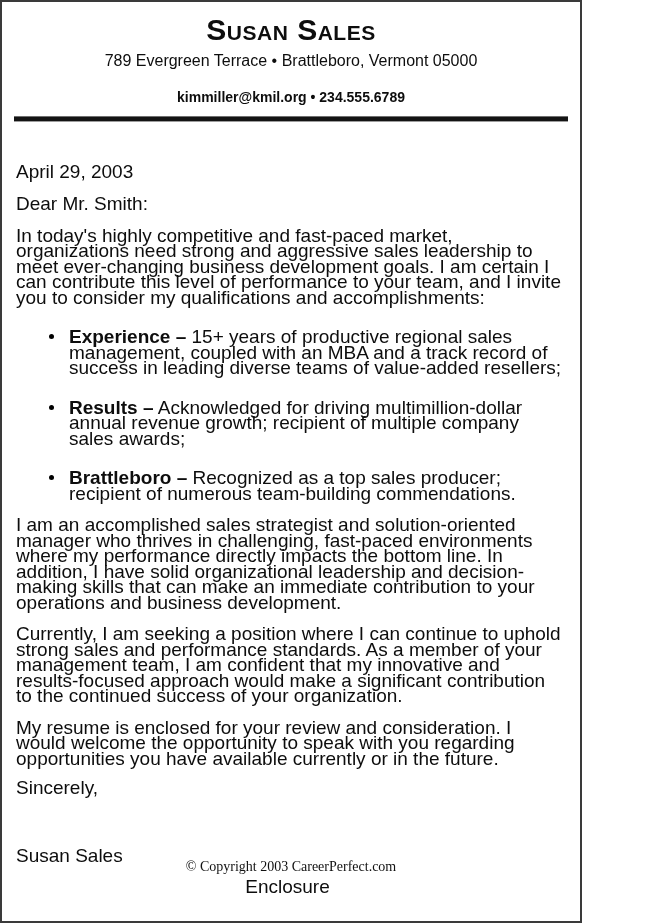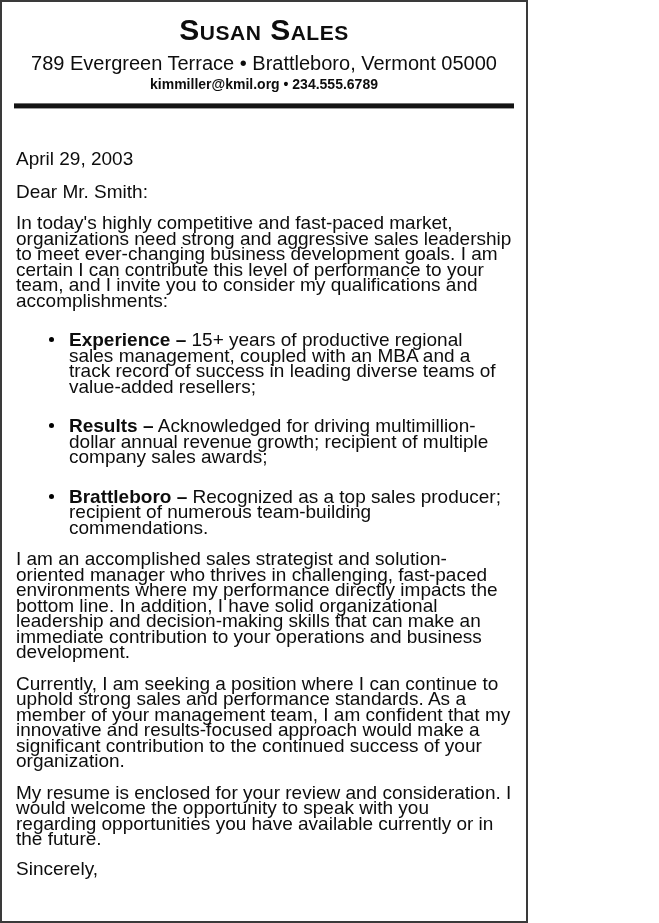--- a/index.html
+++ b/index.html
@@ -1,37 +1,37 @@
 <!DOCTYPE html>
 <html><head>
 <meta charset="utf-8">
 <style>
   html, body { margin: 0; padding: 0; background: #ffffff; }
   .page {
-    width: 528px;
+    width: 582px;
     height: 923px;
     box-sizing: border-box;
     border: 2px solid #3a3a3a;
     background: #ffffff;
     font-family: "Liberation Sans", sans-serif;
     color: #0d0d0d;
     position: relative;
     overflow: hidden;
   }
   .letterhead { text-align: center; padding-top: 13px; }
   .letterhead-name {
     margin: 0;
     font-size: 30px;
     font-weight: bold;
     font-variant: small-caps;
     letter-spacing: 0.5px;
     line-height: 1;
   }
-  .letterhead-address { font-size: 20px; margin-top: 7px; line-height: 1.1; }
-  .letterhead-contact { font-size: 14px; font-weight: bold; margin-top: 3px; line-height: 1.1; text-align: center; }
+  .letterhead-address { font-size: 16px; margin-top: 7px; line-height: 1.1; }
+  .letterhead-contact { font-size: 14px; font-weight: bold; margin-top: 20px; line-height: 1.1; text-align: center; }
   .header-rule {
     height: 4px;
     background: #141414;
     border-top: 1px solid #6f6f6f;
     border-bottom: 1px solid #9d9d9d;
     margin: 11px 12px 0 12px;
   }
   .body-text { font-size: 19px; line-height: 15.5px; }
   .date-line { margin: 42px 14px 0 14px; }
   .recipient-block { margin: 60px 14px 0 14px; }
@@ -105,14 +105,15 @@
   <p class="body-text para">Currently, I am seeking a position where I can continue to uphold strong sales and performance standards. As a member of your management team, I am confident that my innovative and results-focused approach would make a significant contribution to the continued success of your organization.</p>
 
   <p class="body-text para">My resume is enclosed for your review and consideration. I would welcome the opportunity to speak with you regarding opportunities you have available currently or in the future.</p>
 
   <div class="body-text closing-line">Sincerely,</div>
 
   <div class="body-text signature-name">Susan Sales</div>
 
   <div class="body-text enclosure-line">Enclosure</div>
 
+  <div class="page-footer">© Copyright 2003 CareerPerfect.com</div>
 
 </div>
 
 </body></html>

